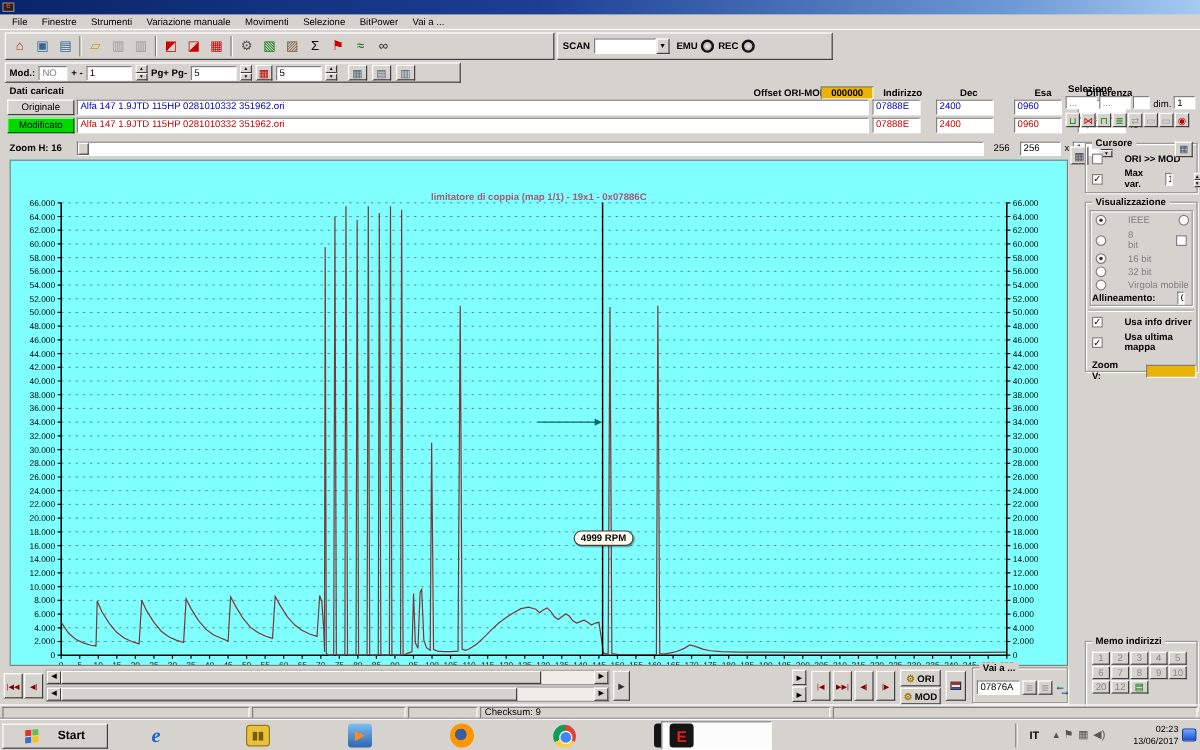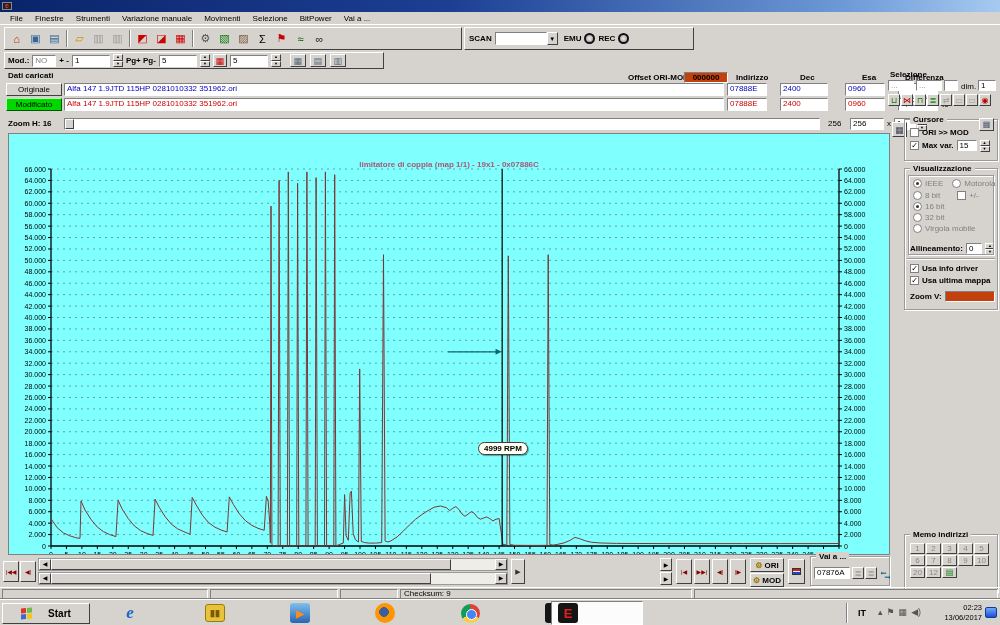--- a/index.html
+++ b/index.html
@@ -2,21 +2,21 @@
 <html><head>
 <meta charset="utf-8">
 <style>
   *{margin:0;padding:0;box-sizing:border-box;font-family:"Liberation Sans",sans-serif;}
   html{background:#fff;}
   body{position:relative;width:1000px;height:625px;background:#d6d3ce;overflow:hidden;font-size:9px;color:#000;}
   .abs{position:absolute;}
   
   .raised{border:1px solid;border-color:#fff #404040 #404040 #fff;background:#d6d3ce;}
   .btn3d{border:1px solid;border-color:#fff #404040 #404040 #fff;background:#d6d3ce;display:flex;align-items:center;justify-content:center;cursor:default;}
-  .sunk{border:1px solid;border-color:#808080 #fff #fff #808080;background:#c2410c;}
+  .sunk{border:1px solid;border-color:#808080 #fff #fff #808080;background:#eab308;}
   .inp{border:1px solid;border-color:#808080 #fff #fff #808080;background:#fff;font-size:8px;line-height:10px;padding:0 2px;overflow:hidden;white-space:nowrap;}
   .groovebox{border:1px solid #9a9a9a;box-shadow:1px 1px 0 #fff,inset 1px 1px 0 #fff;}
   .grouplabel{position:absolute;top:-5px;left:5px;background:#d6d3ce;padding:0 3px;font-size:8px;font-weight:bold;}
   .lbl{font-size:8px;}
   .bold{font-weight:bold;}
   .grey{color:#808080;}
   
   #titlebar{left:0;top:0;width:1000px;height:12px;background:linear-gradient(90deg,#0a246a,#1c3f94 45%,#6f9bd8 85%,#a6caf0);display:flex;align-items:center;padding-left:2px;}
   #titlebar .ttext{color:#fff;font-size:8px;font-weight:bold;margin-left:3px;white-space:nowrap;}
   #appicon{width:10px;height:8px;background:#222;border:1px solid #888;color:#e33;font-size:7px;line-height:6px;font-weight:bold;text-align:center;}
@@ -26,21 +26,21 @@
   
   .tbtn{width:19px;height:17px;border:1px solid transparent;display:flex;align-items:center;justify-content:center;font-size:11px;}
   .tsep{width:2px;height:17px;border-left:1px solid #808080;border-right:1px solid #fff;margin:0 2px;}
   .circlebtn{width:11px;height:11px;border-radius:50%;border:2px solid #111;background:radial-gradient(#eee,#999);margin:0 3px;}
   .spin{display:inline-flex;flex-direction:column;width:10px;height:13px;}
   .spin div{flex:1;border:1px solid;border-color:#fff #404040 #404040 #fff;background:#d6d3ce;font-size:4px;line-height:4px;text-align:center;}
   
   .cb{width:9px;height:9px;background:#fff;border:1px solid #808080;font-size:8px;line-height:8px;text-align:center;flex:none;}
   .radio{width:9px;height:9px;background:#fff;border:1px solid #808080;border-radius:50%;position:relative;flex:none;}
   .radio.sel:after{content:"";position:absolute;left:2px;top:2px;width:3px;height:3px;border-radius:50%;background:#333;}
-  .ckrow{display:flex;align-items:center;gap:3px;font-size:8px;}
+  .ckrow{display:flex;align-items:center;gap:18px;font-size:8px;}
   
   #chartpane{left:8px;top:133px;width:882px;height:422px;background:#80ffff;border:1px solid #808080;}
   #chart-title{position:absolute;left:0;top:26px;width:100%;text-align:center;font-size:8px;font-weight:bold;}
   #tooltip{position:absolute;left:469px;top:308px;background:#fffff2;border:1px solid #404040;border-radius:7px;padding:1px 5px;font-size:8px;font-weight:bold;box-shadow:1px 1px 1px rgba(0,0,0,.35);}
   
   .sb{display:flex;background:#efede8;border:1px solid #9a9a9a;}
   .sb .arrow{width:12px;border:1px solid;border-color:#fff #404040 #404040 #fff;background:#d6d3ce;font-size:6px;line-height:9px;text-align:center;flex:none;}
   .sb .thumb{border:1px solid;border-color:#fff #404040 #404040 #fff;background:#d6d3ce;}
   
   .memo-btn{width:15px;height:11px;border:1px solid;border-color:#fff #404040 #404040 #fff;background:#d6d3ce;color:#888;font-size:8px;display:flex;align-items:center;justify-content:center;}

